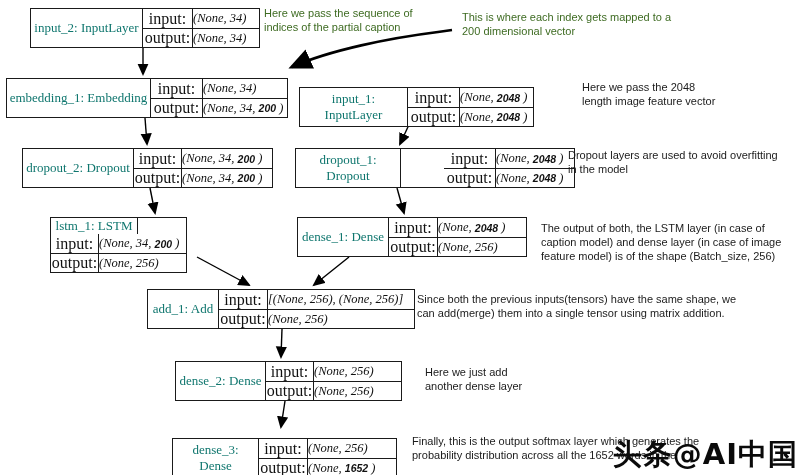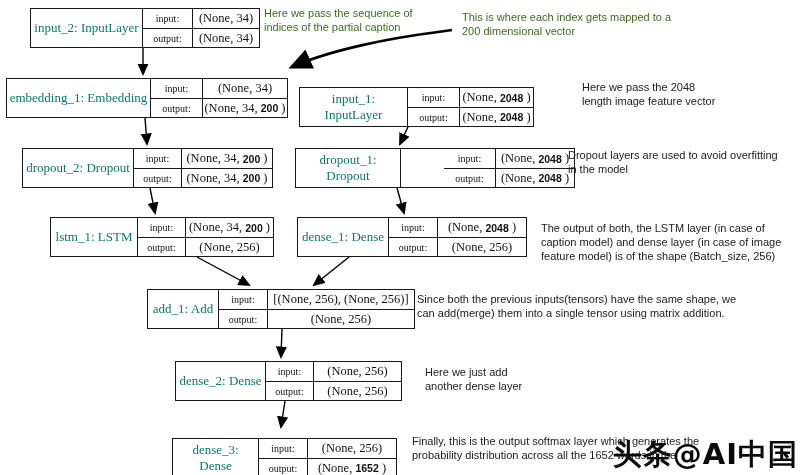--- a/index.html
+++ b/index.html
@@ -8,24 +8,24 @@
   svg.arrows{position:absolute;left:0;top:0;pointer-events:none;}
   .node{position:absolute;display:flex;border:1.6px solid #1a1a1a;background:#fff;box-sizing:border-box;}
   .nlabel{display:flex;align-items:center;justify-content:center;text-align:center;
           border-right:1.4px solid #1a1a1a;font-family:"Liberation Serif",serif;
           font-size:13px;color:#0f766e;padding:0 2px;box-sizing:border-box;}
   .nio{display:flex;flex-direction:column;}
   .nrow{display:flex;height:19px;box-sizing:border-box;}
   .nrow.second .nkey,.nrow.second .nval{border-top:1.2px solid #1a1a1a;}
   .nkey{display:flex;align-items:center;justify-content:center;
         border-right:1.2px solid #1a1a1a;font-family:"Liberation Serif",serif;
-        font-size:10px;color:#111;box-sizing:border-box;}
-  .nval{display:flex;align-items:center;justify-content:center;
+        font-size:16px;color:#111;box-sizing:border-box;}
+  .nval{display:flex;align-items:center;justify-content:flex-start;
         font-family:"Liberation Serif",serif;font-size:12.5px;color:#111;
-        white-space:pre;box-sizing:border-box;}
+        white-space:pre;box-sizing:border-box;font-style:italic;}
   .bn{font-family:"Liberation Sans",sans-serif;font-size:10.5px;font-weight:bold;}
   .ann{position:absolute;font-weight:normal;font-size:11px;line-height:1.28;
        white-space:pre-line;letter-spacing:0px;}
   .ann.green{color:var(--annotation_green,#3e6b22);}
   .ann.black{color:#1b1b1b;}
   .watermark{position:absolute;right:2px;bottom:0px;font-size:29px;font-weight:bold;
              color:#0a0a0a;font-family:"DejaVu Sans",sans-serif;z-index:5;letter-spacing:1px;}
 </style>
 </head>
 <body>
@@ -113,21 +113,21 @@
         <div class="nkey" style="width:52px">input:</div>
         <div class="nval" style="width:78px"><span>(None, </span><span class="bn">2048</span><span> )</span></div>
       </div>
       <div class="nrow second">
         <div class="nkey" style="width:52px">output:</div>
         <div class="nval" style="width:78px"><span>(None, </span><span class="bn">2048</span><span> )</span></div>
       </div>
     </div>
   </div>
 
-  <div class="node" style="left:50px;top:217px;">
+  <div class="node" style="left:50px;top:217px;flex-direction:column;">
     <div class="nlabel" style="width:87px">lstm_1: LSTM</div>
     <div class="nio">
       <div class="nrow">
         <div class="nkey" style="width:48px">input:</div>
         <div class="nval" style="width:87px"><span>(None, 34, </span><span class="bn">200</span><span> )</span></div>
       </div>
       <div class="nrow second">
         <div class="nkey" style="width:48px">output:</div>
         <div class="nval" style="width:87px"><span>(None, 256)</span><span class="bn"></span><span></span></div>
       </div>

